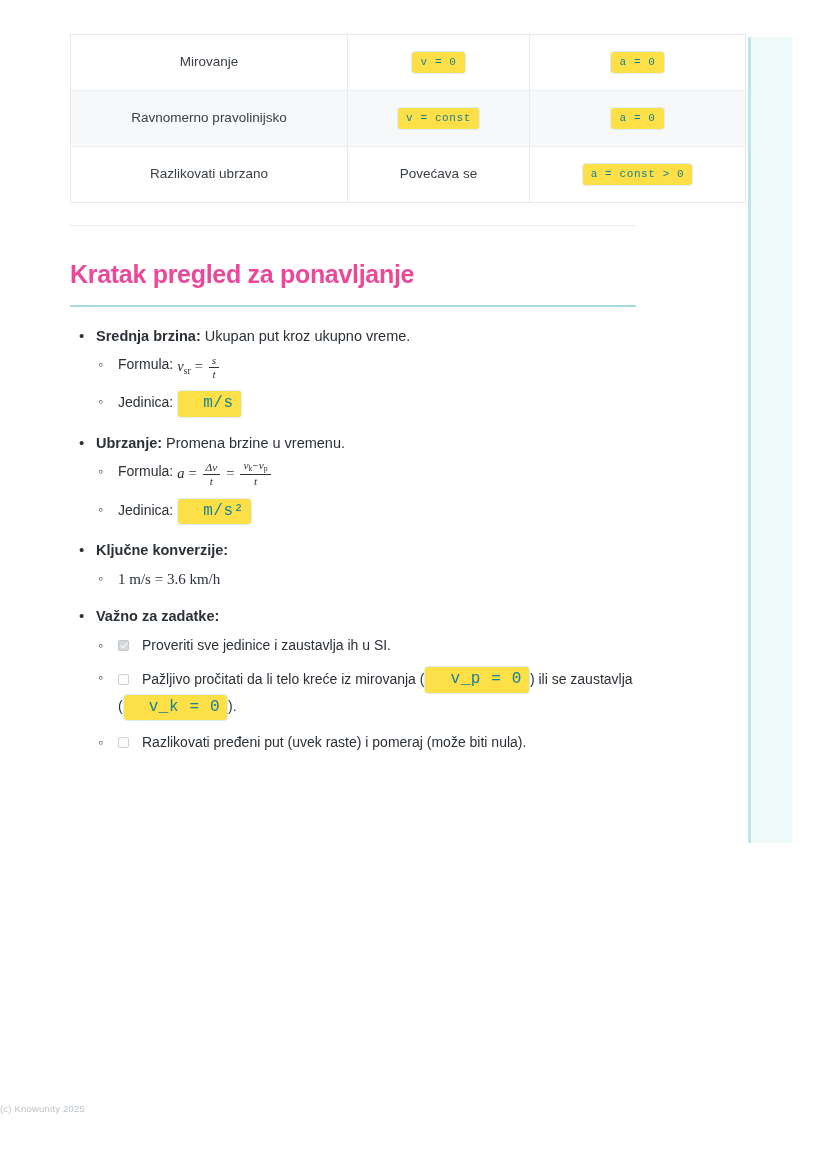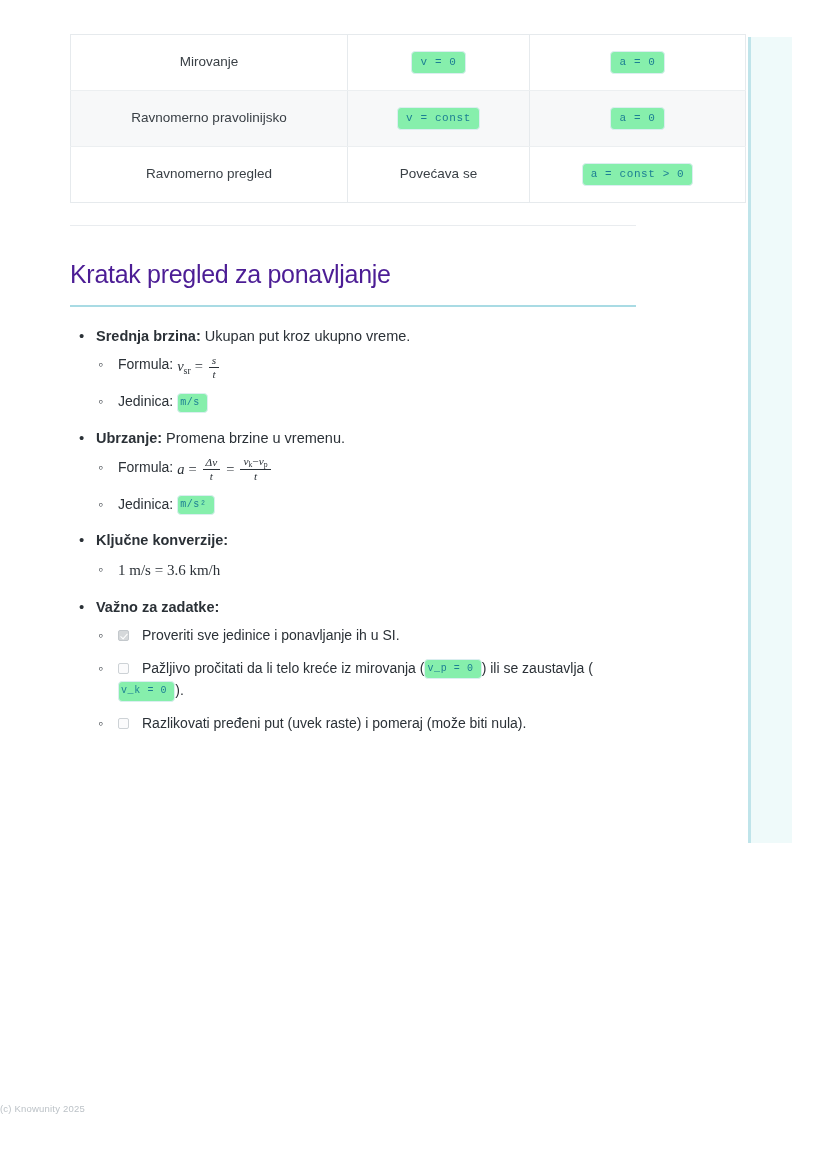--- a/index.html
+++ b/index.html
@@ -62,50 +62,50 @@
   }
   .states-table td:last-child { border-right: none; }
   .states-table tr:last-child td { border-bottom: none; }
   .col-a { width: 240px; }
   .col-b { width: 145px; }
   .col-c { width: 179px; }
 
   
   .chip {
     display: inline-block;
-    background: #86efac;
+    background: #fde047;
     border: 1px solid #dbeef0;
     border-radius: 4px;
     color: #1c7f93;
     font-family: "Liberation Mono", monospace;
     font-size: 11px;
     letter-spacing: 0.6px;
     padding: 4px 8px 5px 8px;
     white-space: pre;
     line-height: 1.15;
     vertical-align: middle;
   }
   .chip.sm {
-    font-size: 10px;
-    padding: 3px 7px 4px 2px;
+    font-size: 16px;
+    padding: 3px 7px 4px 25px;
   }
 
   
   .rule {
     height: 1px;
     background: #e9ecef;
     margin: 22px 0 0 0;
     width: 566px;
   }
 
   
   .section-title {
     font-size: 25px;
-    font-weight: normal;
-    color: #4c1d95;
+    font-weight: bold;
+    color: #ec4899;
     letter-spacing: -0.3px;
     margin: 34px 0 0 0;
     line-height: 1.15;
   }
   .title-underline {
     height: 2px;
     background: #a9dbe4;
     width: 566px;
     margin-top: 16px;
   }
@@ -258,21 +258,21 @@
       <tr>
         <td class="col-a">Ravnomerno pravolinijsko</td>
         <td class="col-b">
           <span class="chip">v = const</span>
         </td>
         <td class="col-c">
           <span class="chip">a = 0</span>
         </td>
       </tr>
       <tr>
-        <td class="col-a">Ravnomerno pregled</td>
+        <td class="col-a">Razlikovati ubrzano</td>
         <td class="col-b">Povećava se</td>
         <td class="col-c">
           <span class="chip">a = const &gt; 0</span>
         </td>
       </tr>
     </tbody>
   </table>
 
   <div class="rule"></div>
 
@@ -317,21 +317,21 @@
         </li>
       </ul>
     </li>
 
     <li>
       <span class="lead">Važno za zadatke:</span>
       <ul class="lvl2">
         <li>
           <span class="task">
             <span class="cbox checked"></span>
-            <span>Proveriti sve jedinice i ponavljanje ih u SI.</span>
+            <span>Proveriti sve jedinice i zaustavlja ih u SI.</span>
           </span>
         </li>
         <li>
           <span class="task">
             <span class="cbox"></span>
             <span>Pažljivo pročitati da li telo kreće iz mirovanja (</span><span class="chip sm">v_p = 0</span><span>) ili se zaustavlja (</span><span class="chip sm">v_k = 0</span><span>).</span>
           </span>
         </li>
         <li>
           <span class="task">

